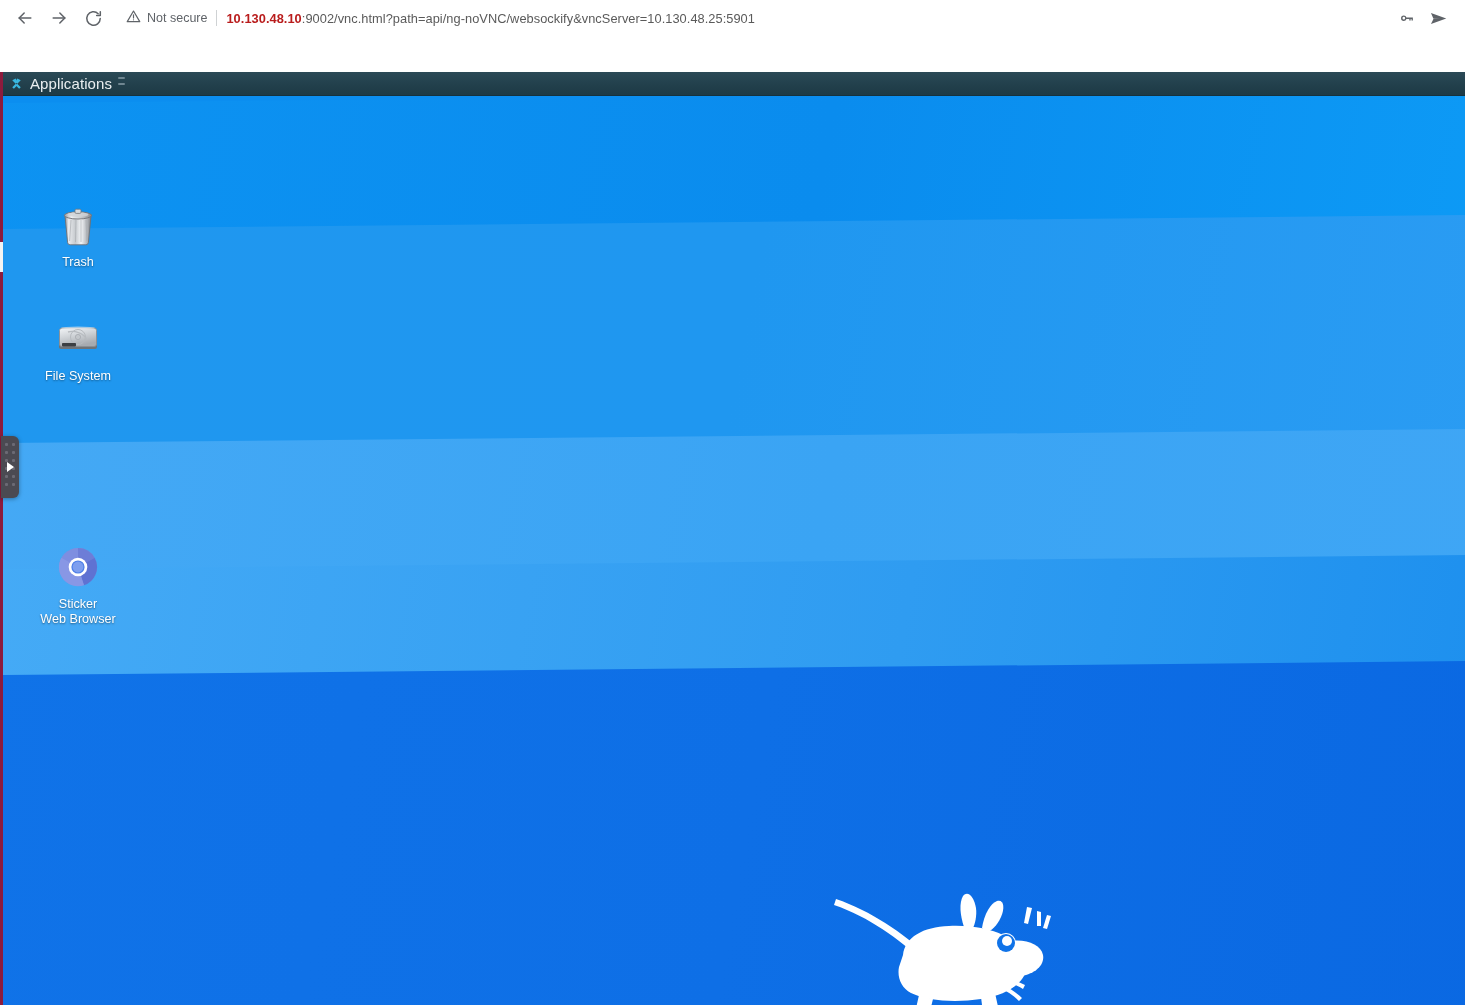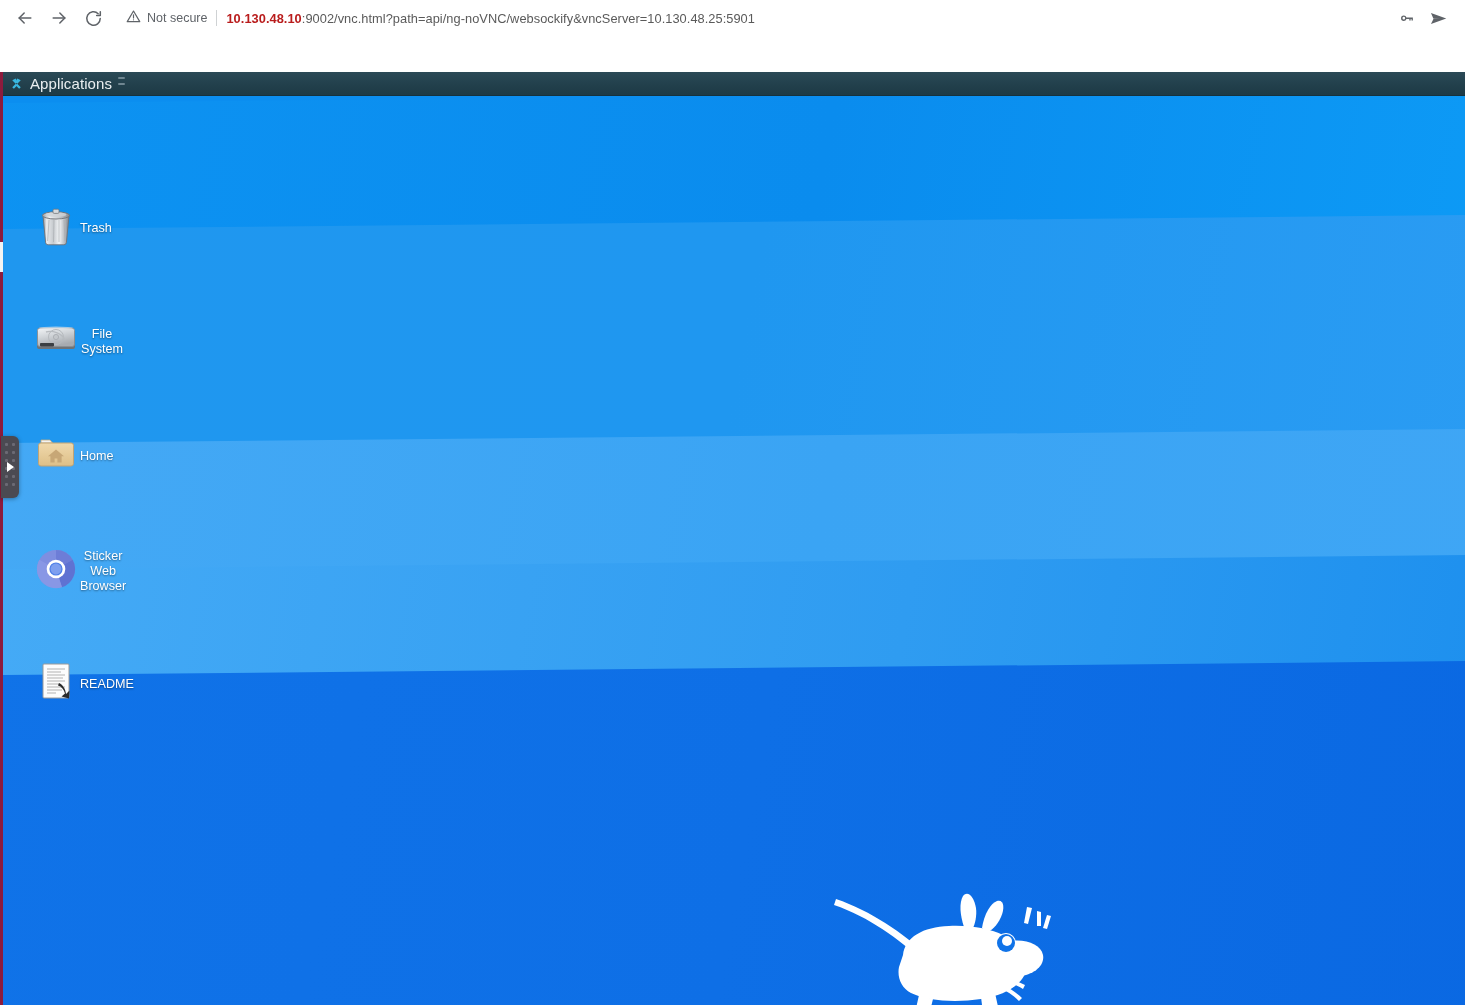--- a/index.html
+++ b/index.html
@@ -135,21 +135,21 @@
     position: absolute; left: 828px; top: 785px;
     width: 230px; height: 140px;
     z-index: 5;
   }
 
   
   .desk-icons { position: absolute; left: 0; top: 0; width: 1462px; height: 909px; z-index: 10; }
   .desk-icon {
     position: absolute;
     width: 92px;
-    display: flex; flex-direction: row; align-items: center;
+    display: flex; flex-direction: column; align-items: center;
     text-align: center;
   }
   .desk-icon .glyph {
     width: 48px; height: 48px;
     display: flex; align-items: center; justify-content: center;
   }
   .desk-icon .caption {
     margin-top: 6px;
     color: #ffffff; font-size: 12.6px; line-height: 15px;
     text-shadow: 0 1px 2px rgba(0,0,0,0.45);
@@ -360,73 +360,37 @@
             <circle cx="24" cy="22" r="7.5" fill="none" stroke="#b6babe" stroke-width="1"></circle>
             <circle cx="24" cy="22" r="2.6" fill="#c3c7cb" stroke="#a6aaae" stroke-width="0.8"></circle>
             <path d="M14 17 C20 15 30 18 33 25" fill="none" stroke="#b8bcc0" stroke-width="1.4"></path>
             <rect x="8" y="28" width="14" height="3.4" rx="0.8" fill="#3c3f43"></rect>
             <ellipse cx="24" cy="12.8" rx="17" ry="1.3" fill="#ffffff" opacity="0.5"></ellipse>
           </svg>
         </div>
         <div class="caption">File System</div>
       </div>
 
-      <div class="desk-icon" style="left:29px; top:333px;">
-        <div class="glyph">
-          <svg width="48" height="48" viewBox="0 0 48 48">
-            <defs>
-              <linearGradient id="folG" x1="0" y1="0" x2="0" y2="1">
-                <stop offset="0%" stop-color="#f0d9ac"></stop>
-                  <stop offset="100%" stop-color="#ddbf88"></stop>
-              </linearGradient>
-            </defs>
-            <path d="M9 11 h9 l2.6 3 h-11.6 z" fill="#f2f3f4" stroke="#c3a97c" stroke-width="0.8"></path>
-            <rect x="6.5" y="14" width="35" height="23" rx="2.4" fill="url(#folG)" stroke="#bfa375" stroke-width="1"></rect>
-            <path d="M24 20.5 L32 27.2 h-2.4 v6.4 h-4.2 v-4.1 h-2.8 v4.1 h-4.2 v-6.4 H16 z" fill="#c7a776"></path>
-          </svg>
-        </div>
-        <div class="caption">Home</div>
-      </div>
 
       <div class="desk-icon" style="left:29px; top:447px;">
         <div class="glyph">
           <svg width="48" height="48" viewBox="0 0 48 48">
             <circle cx="24" cy="24" r="19" fill="#7e8ee0"></circle>
             <path d="M24 5 a19 19 0 0 1 16.6 9.8 L24 24 Z" fill="#6d7cd6" opacity="0.95"></path>
             <path d="M24 24 L40.6 14.8 A19 19 0 0 1 30 42.2 Z" fill="#5c6fd0" opacity="0.9"></path>
             <path d="M24 24 L30 42.2 A19 19 0 0 1 7.4 14.8 Z" fill="#8a98e6" opacity="0.9"></path>
             <circle cx="24" cy="24" r="9.3" fill="#ffffff"></circle>
             <circle cx="24" cy="24" r="6.6" fill="#4f80e8"></circle>
             <circle cx="24" cy="24" r="5.4" fill="#7e9fef"></circle>
           </svg>
         </div>
         <div class="caption">Sticker
 Web Browser</div>
       </div>
 
-      <div class="desk-icon" style="left:29px; top:561px;">
-        <div class="glyph">
-          <svg width="48" height="48" viewBox="0 0 48 48">
-            <rect x="11" y="7" width="26" height="34" rx="1" fill="#fcfcfc" stroke="#9a9a9a" stroke-width="1"></rect>
-            <g stroke="#b9b9b9" stroke-width="1.1">
-              <line x1="15" y1="12" x2="33" y2="12"></line>
-                <line x1="15" y1="15" x2="29" y2="15"></line>
-              <line x1="15" y1="18" x2="33" y2="18"></line>
-                <line x1="15" y1="21" x2="31" y2="21"></line>
-              <line x1="15" y1="24" x2="33" y2="24"></line>
-                <line x1="15" y1="27" x2="27" y2="27"></line>
-              <line x1="15" y1="30" x2="33" y2="30"></line>
-                <line x1="15" y1="33" x2="30" y2="33"></line>
-              <line x1="15" y1="36" x2="24" y2="36"></line>
-            </g>
-            <path d="M27 26 C31 28 33.5 32 34 37 L37.5 33.5 L37 41.5 L29.5 39.5 L33 36.5 C32 32.5 29.5 29.5 26 28.5 Z" fill="#2a2a2a"></path>
-          </svg>
-        </div>
-        <div class="caption">README</div>
-      </div>
 
 
     </div>
   </div>
 
   <div class="novnc-handle">
     <span class="dots">
       <i></i>
         <i></i>
         <i></i>

